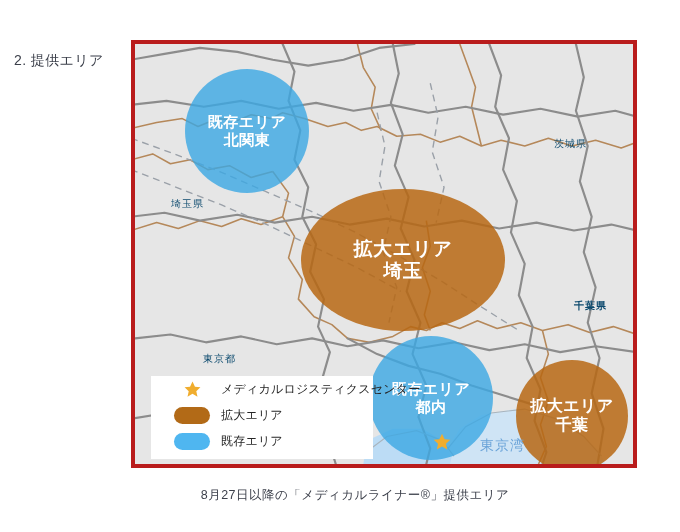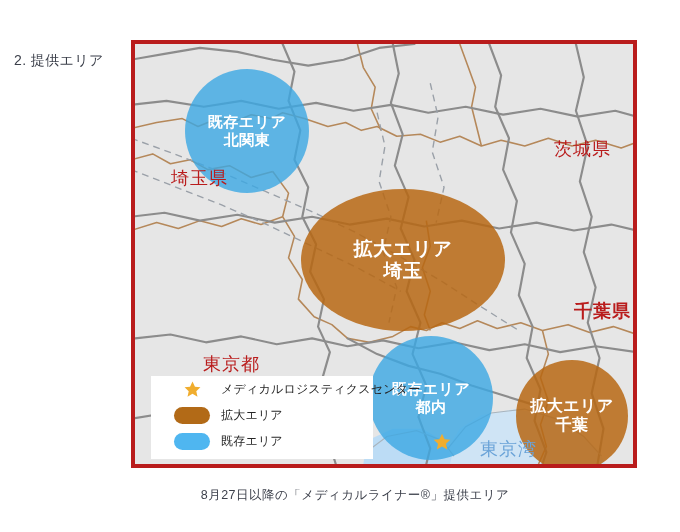--- a/index.html
+++ b/index.html
@@ -84,32 +84,32 @@
     font-size: 15px;
   }
   #blob-chiba {
     left: 381px; top: 316px; width: 112px; height: 112px;
     font-size: 16px;
   }
   .blob-line { display: block; white-space: nowrap; }
   
   .place-label {
     position: absolute;
-    font-size: 18px;
-    color: #b91c1c;
+    font-size: 10px;
+    color: #0c4a6e;
     letter-spacing: 1px;
     white-space: nowrap;
   }
-  #label-saitama-ken   { left: 36px;  top: 122px; font-family: Liberation Mono, monospace; }
+  #label-saitama-ken   { left: 36px;  top: 153px; font-family: Liberation Mono, monospace; }
   #label-ibaraki-ken   { left: 419px; top: 93px;  }
   #label-chiba-ken     { left: 439px; top: 255px; font-weight: bold; }
   #label-tokyo-to      { left: 68px;  top: 308px; }
   .bay-label {
     position: absolute;
-    font-size: 18px;
+    font-size: 14px;
     color: #6aa3d8;
     letter-spacing: 1px;
     white-space: nowrap;
     left: 345px;
     top: 393px;
   }
   
   .star-marker {
     position: absolute;
     left: 297px;

